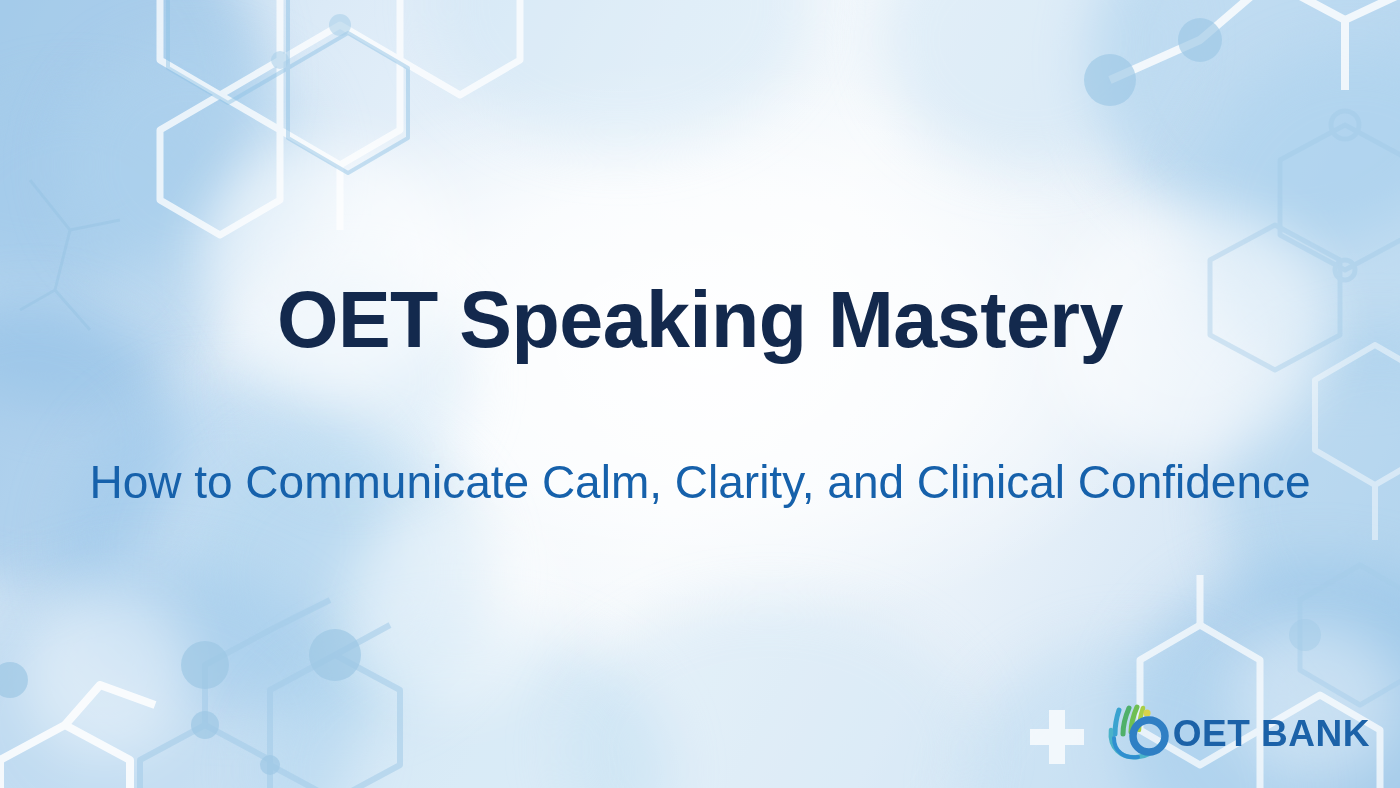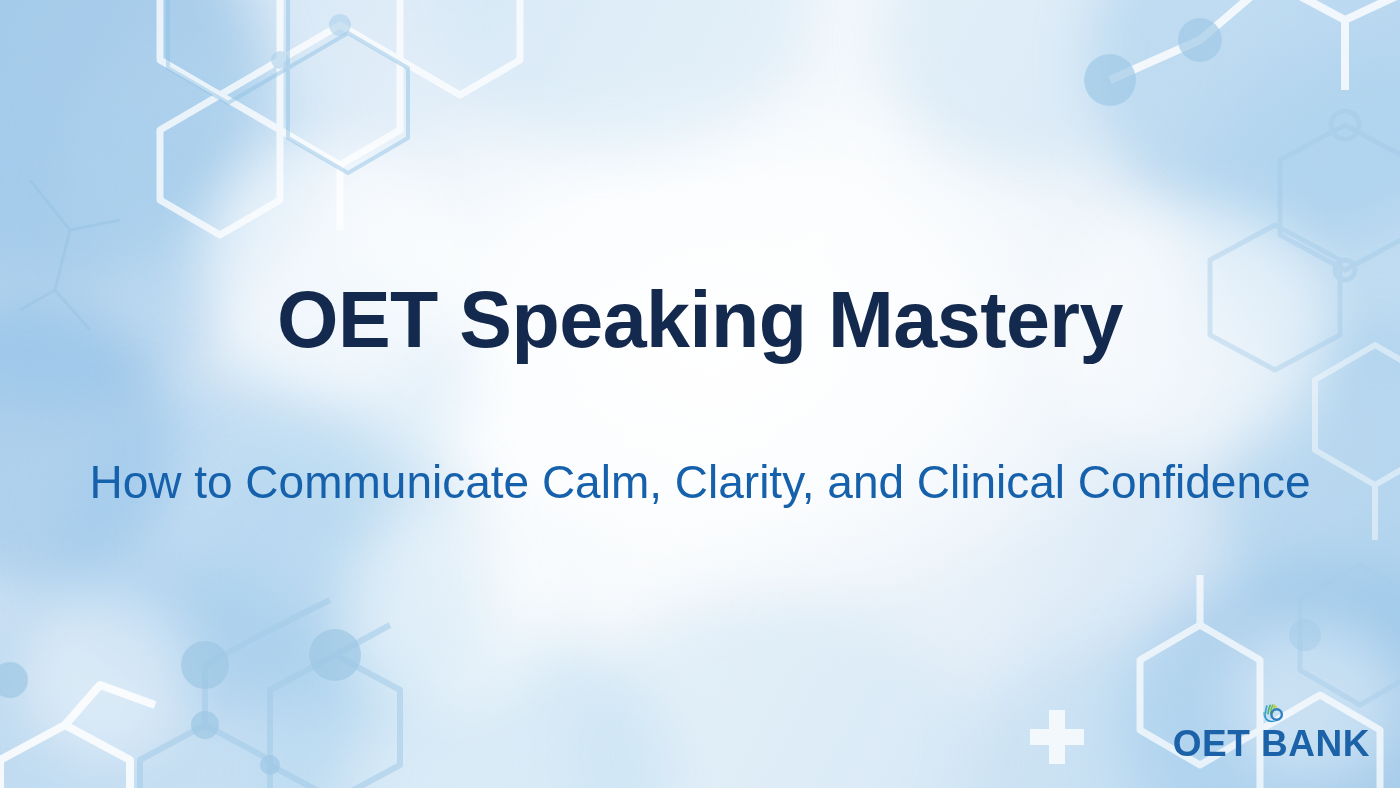--- a/index.html
+++ b/index.html
@@ -83,21 +83,20 @@
 
   
   #logo {
     position: absolute;
     right: 30px;
     bottom: 26px;
     display: flex;
     align-items: center;
     gap: 2px;
     height: 58px;
-    flex-direction: column;
   }
   #logo-mark {
     display: block;
   }
   #logo-text {
     font-size: 37px;
     font-weight: 700;
     color: #1c62a8;
     letter-spacing: 0.5px;
     line-height: 1;

